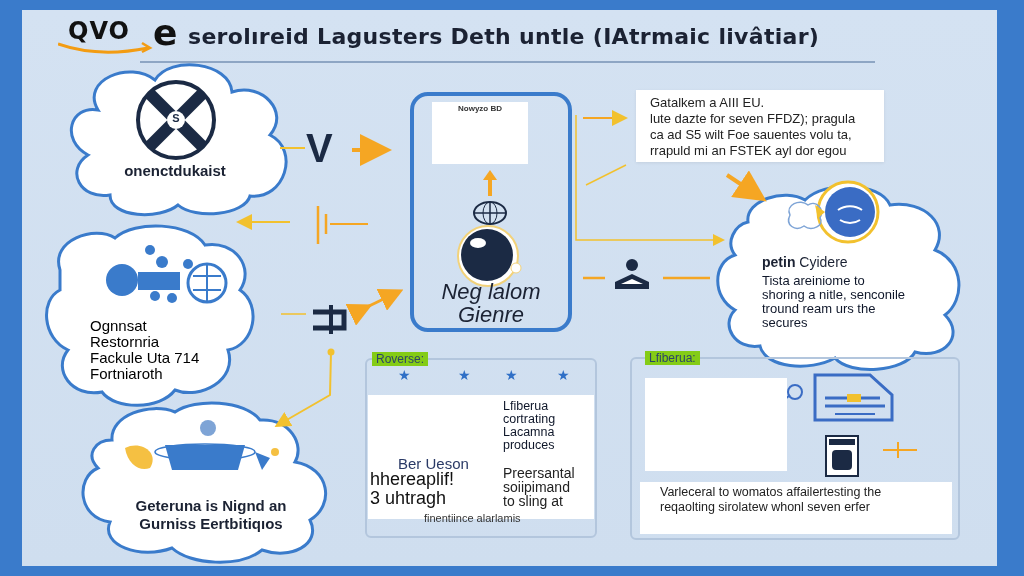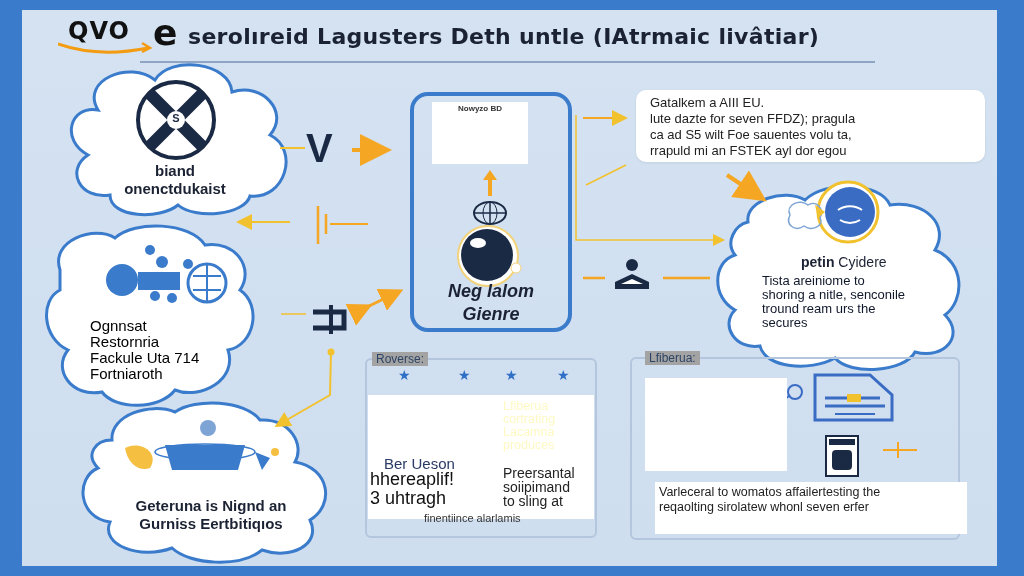--- a/index.html
+++ b/index.html
@@ -32,54 +32,54 @@
 
   .cloud-text { position: absolute; color: #1b2233; text-align: center; font-weight: bold; }
   .node-box {
     position: absolute; left: 410px; top: 92px; width: 162px; height: 240px;
     border: 4px solid #3a7bcb; border-radius: 18px; box-sizing: border-box;
   }
   .node-img-card { position: absolute; left: 432px; top: 102px; width: 96px; height: 62px; background: #fff; }
   .node-img-label { position: absolute; left: 432px; top: 104px; width: 96px; text-align: center; font-size: 8px; font-weight: bold; color: #333; }
   .node-title {
     position: absolute; left: 412px; top: 280px; width: 158px; text-align: center;
-    font-size: 18px; font-weight: bold; font-style: italic; color: #1b2233; line-height: 23px;
+    font-size: 22px; font-weight: normal; font-style: italic; color: #1b2233; line-height: 23px;
   }
   .note-card {
-    position: absolute; left: 636px; top: 90px; width: 349px; height: 72px; background: #fff;
-    border-radius: 10px; box-shadow: 0 1px 3px rgba(0,0,0,0.08);
+    position: absolute; left: 636px; top: 90px; width: 248px; height: 72px; background: #fff;
+    border-radius: 0; box-shadow: 0 1px 3px rgba(0,0,0,0.08);
   }
   .note-line { font-size: 13px; color: #222; line-height: 16px; padding-left: 14px; }
   .right-cloud-title { position: absolute; left: 762px; top: 254px; font-size: 14px; color: #1b2233; }
-  .right-cloud-title b { font-weight: bold; margin-left: 39px; }
+  .right-cloud-title b { font-weight: bold; }
   .right-cloud-body { position: absolute; left: 762px; top: 274px; font-size: 13px; color: #0f172a; line-height: 14px; }
 
   .left-cloud-body { position: absolute; left: 90px; top: 318px; font-size: 15px; color: #000000; line-height: 16px; }
 
   .review-box {
     position: absolute; left: 365px; top: 358px; width: 232px; height: 180px;
     border: 2px solid #b3c6dd; border-radius: 6px; box-sizing: border-box;
   }
-  .legend-label { position: absolute; font-size: 12px; color: #2d4566; background: #a3a3a3; padding: 0 4px; }
+  .legend-label { position: absolute; font-size: 12px; color: #2d4566; background: #84cc16; padding: 0 4px; }
   .review-card { position: absolute; left: 368px; top: 395px; width: 226px; height: 124px; background: #fff; }
   .star { position: absolute; color: #2f6fc6; font-size: 14px; }
-  .rev-left-a { position: absolute; left: 384px; top: 455px; font-size: 15px; color: #2a3a66; }
+  .rev-left-a { position: absolute; left: 398px; top: 455px; font-size: 15px; color: #2a3a66; }
   .rev-left-b { position: absolute; left: 370px; top: 470px; font-size: 18px; color: #111; line-height: 19px; }
-  .rev-right-top { position: absolute; left: 503px; top: 400px; font-size: 12.5px; color: #fef9c3; line-height: 13px; }
+  .rev-right-top { position: absolute; left: 503px; top: 400px; font-size: 12.5px; color: #0f172a; line-height: 13px; }
   .rev-right-bot { position: absolute; left: 503px; top: 466px; font-size: 14px; color: #222; line-height: 14px; }
   .rev-foot { position: absolute; left: 424px; top: 512px; font-size: 11px; color: #333; }
 
   .mention-box {
     position: absolute; left: 630px; top: 357px; width: 330px; height: 183px;
     border: 2px solid #b3c6dd; border-radius: 6px; box-sizing: border-box;
   }
   .mention-img { position: absolute; left: 645px; top: 378px; width: 142px; height: 93px; background: #fff; }
   .mention-text {
     position: absolute; left: 640px; top: 482px; width: 312px; height: 52px; background: #fff;
-    font-size: 12.5px; color: #222; line-height: 15px; padding: 3px 4px; box-sizing: border-box; margin-left: 15px;
+    font-size: 12.5px; color: #222; line-height: 15px; padding: 3px 20px; box-sizing: border-box;
   }
   .bottom-cloud-text { position: absolute; left: 86px; top: 497px; width: 250px; text-align: center; font-size: 15px; font-weight: bold; color: #1b2233; line-height: 18px; }
   svg { position: absolute; left: 0; top: 0; }
 </style>
 </head>
 <body>
 
 <div class="panel"></div>
 
 <div class="header-logo">QVO</div>
@@ -229,21 +229,20 @@
   <g>
     <rect x="826" y="436" width="32" height="40" fill="#fff" stroke="#1b2a44" stroke-width="2"></rect>
     <rect x="829" y="439" width="26" height="6" fill="#1b2a44"></rect>
     <rect x="832" y="450" width="20" height="20" rx="4" fill="#1b2a44"></rect>
     <line x1="883" y1="450" x2="917" y2="450" stroke="#f5a623" stroke-width="2"></line>
     <line x1="898" y1="442" x2="898" y2="458" stroke="#f5a623" stroke-width="2"></line>
   </g>
 </svg>
 
 <div class="cloud-text" style="left:100px;top:162px;width:150px;font-size:15px;line-height:18px;">
-  <div>biand</div>
   <div>onenctdukaist</div>
 </div>
 <div class="abs" style="left:170px;top:112px;font-size:11px;font-weight:bold;color:#1b2a44;width:12px;text-align:center;">S</div>
 
 <div class="abs" style="left:306px;top:126px;font-size:40px;font-weight:bold;color:#1b2a44;">V</div>
 
 <div class="node-box"></div>
 <div class="node-img-card"></div>
 <div class="node-img-label">Nowyzo BD</div>
 <div class="node-title">

